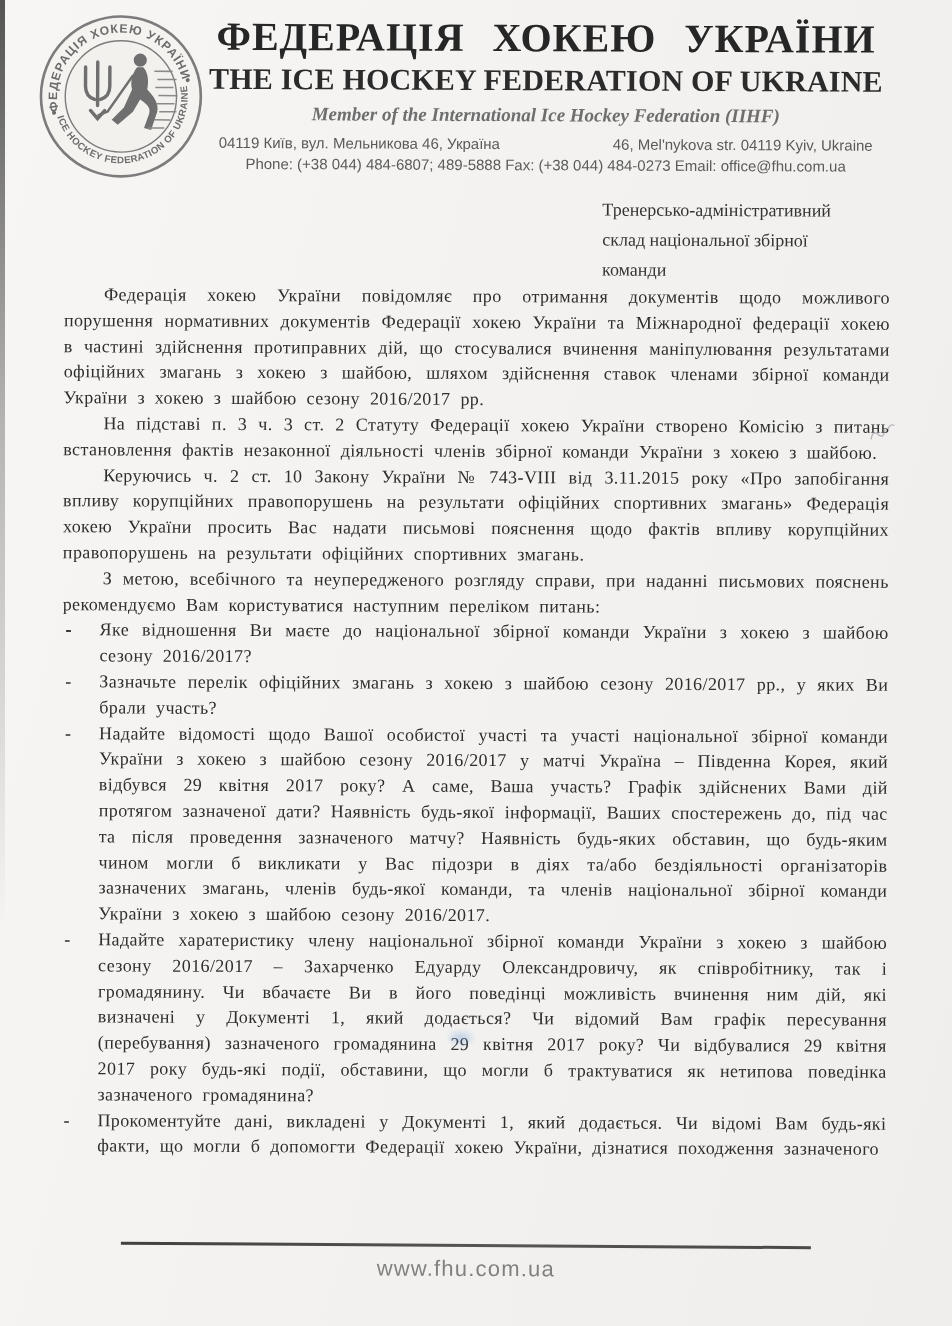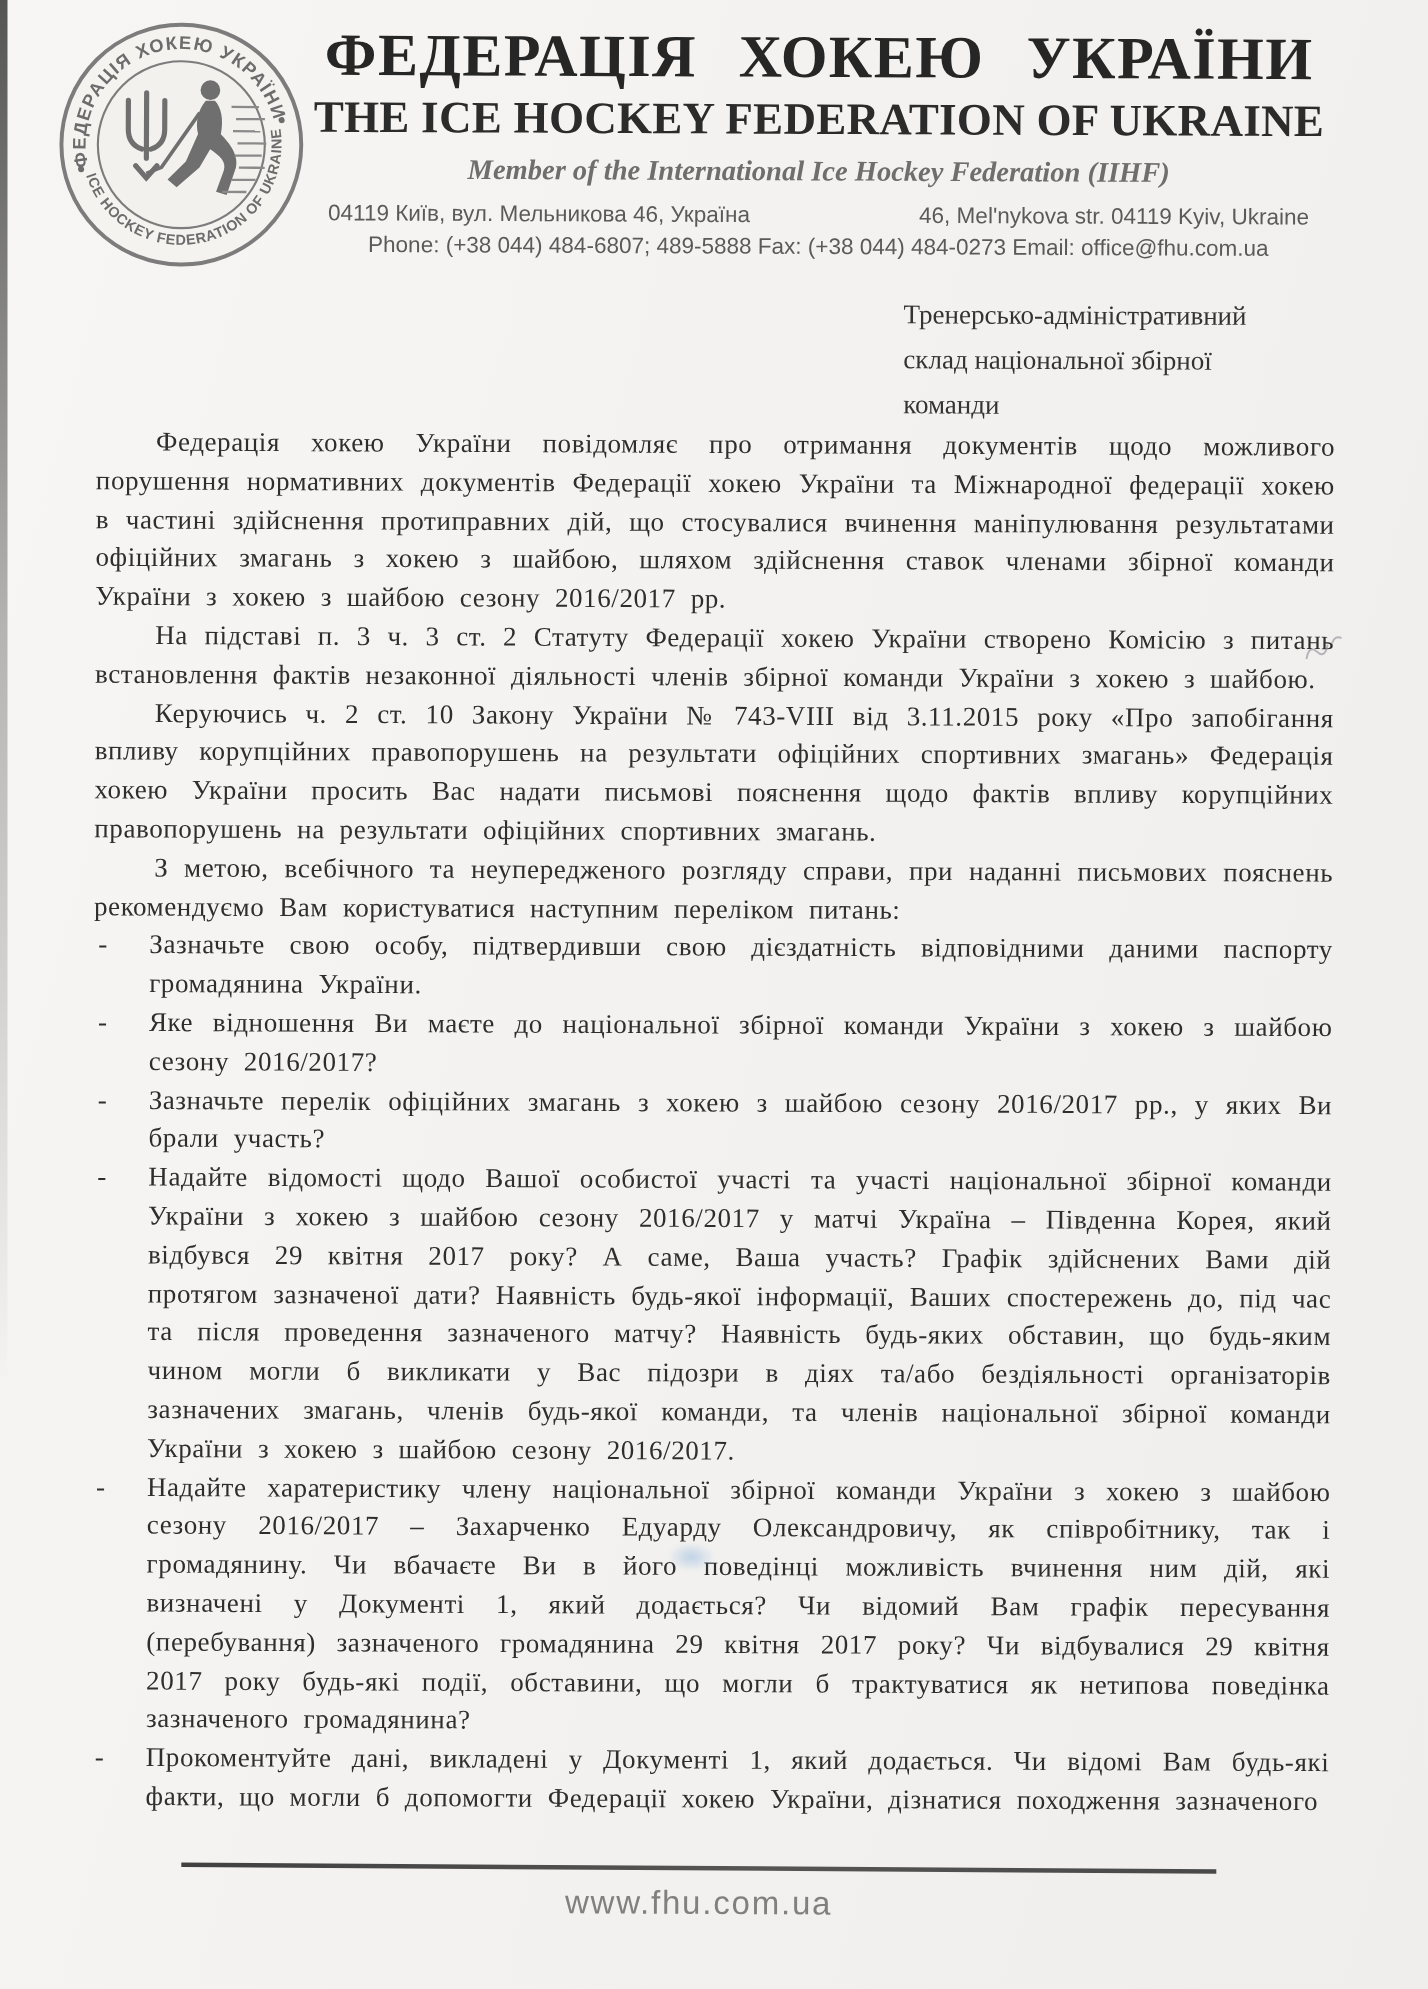--- a/index.html
+++ b/index.html
@@ -119,21 +119,20 @@
     </div>
 
     <div class="body-text">
       <p>Федерація хокею України повідомляє про отримання документів щодо можливого порушення нормативних документів Федерації хокею України та Міжнародної федерації хокею в частині здійснення протиправних дій, що стосувалися вчинення маніпулювання результатами офіційних змагань з хокею з шайбою, шляхом здійснення ставок членами збірної команди України з хокею з шайбою сезону 2016/2017 рр.</p>
       <p>На підставі п. 3 ч. 3 ст. 2 Статуту Федерації хокею України створено Комісію з питань встановлення фактів незаконної діяльності членів збірної команди України з хокею з шайбою.</p>
       <p>Керуючись ч. 2 ст. 10 Закону України № 743-VIII від 3.11.2015 року «Про запобігання впливу корупційних правопорушень на результати офіційних спортивних змагань» Федерація хокею України просить Вас надати письмові пояснення щодо фактів впливу корупційних правопорушень на результати офіційних спортивних змагань.</p>
       <p>З метою, всебічного та неупередженого розгляду справи, при наданні письмових пояснень рекомендуємо Вам користуватися наступним переліком питань:</p>
 
       <div class="q">
         <span class="dash">-</span>
-        <span>Зазначьте свою особу, підтвердивши свою дієздатність відповідними даними паспорту громадянина України.</span>
       </div>
       <div class="q">
         <span class="dash">-</span>
         <span>Яке відношення Ви маєте до національної збірної команди України з хокею з шайбою сезону 2016/2017?</span>
       </div>
       <div class="q">
         <span class="dash">-</span>
         <span>Зазначьте перелік офіційних змагань з хокею з шайбою сезону 2016/2017 рр., у яких Ви брали участь?</span>
       </div>
       <div class="q">

